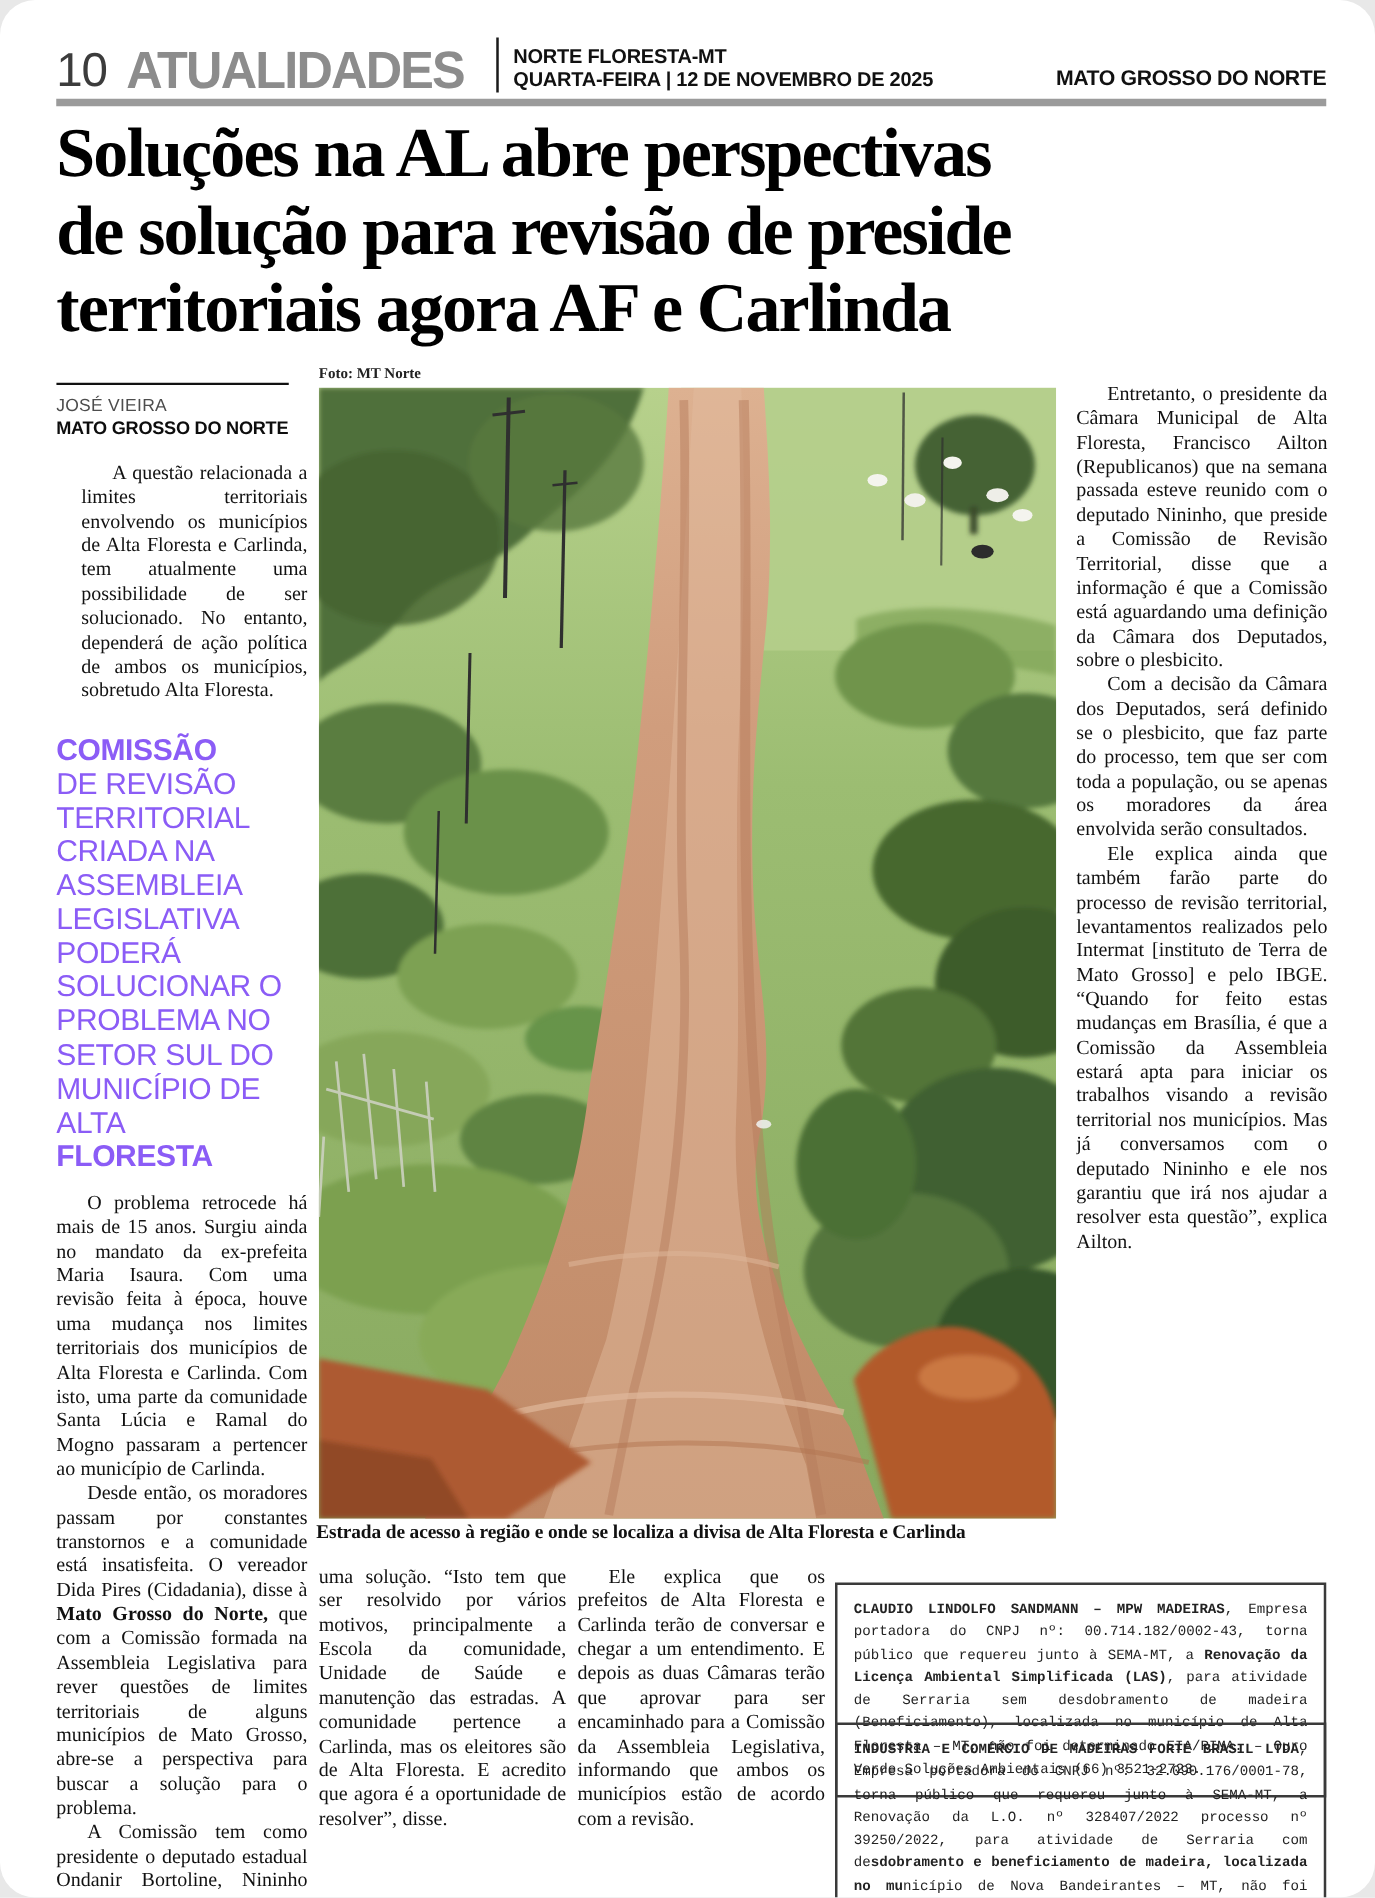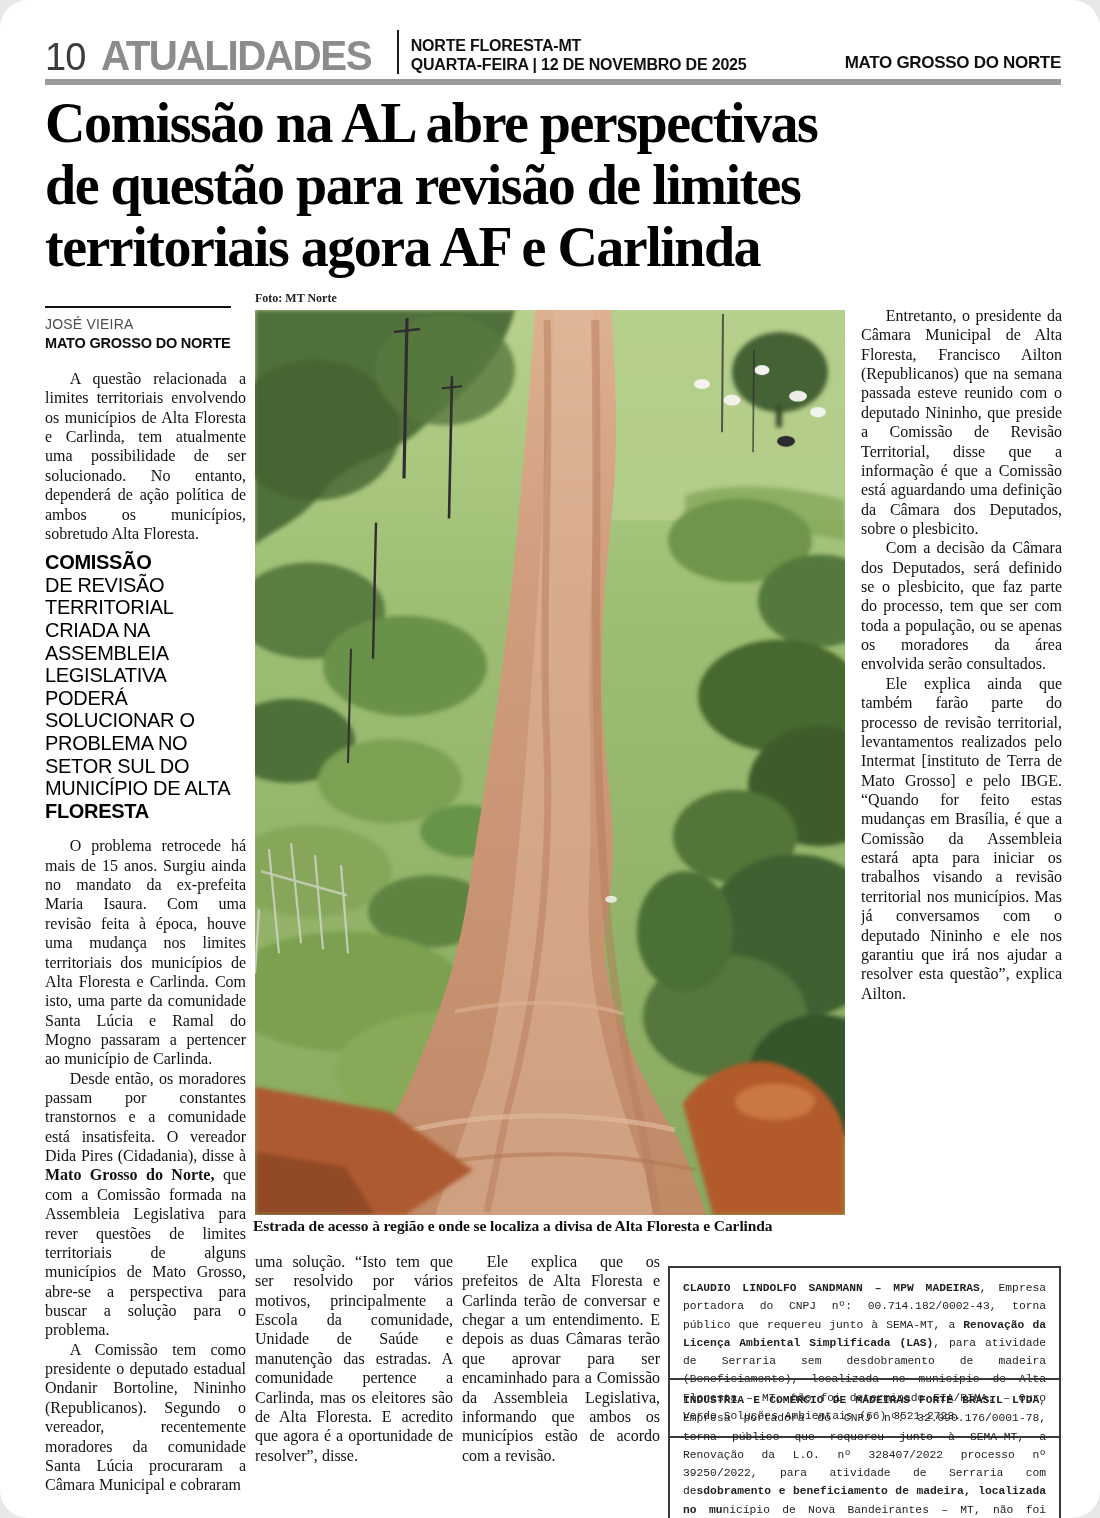--- a/index.html
+++ b/index.html
@@ -32,23 +32,23 @@
                  hyphens:auto; -webkit-hyphens:auto; word-spacing:.02em; }
   .bold-inline { font-weight:700; }
   .col-left   { left:45px;  top:306px;  width:201px; height:1206px; }
   .col-right  { left:861px; top:306px;  width:201px; height:940px; }
   .col-mid1   { left:255px; top:1252px; width:198px; height:262px; }
   .col-mid2   { left:462px; top:1252px; width:198px; height:262px; }
   .byline-rule { width:186px; border-top:2px solid #111; margin-bottom:8px; }
   .byline-name { font-family:"Liberation Sans", sans-serif; font-size:14px; color:#4d4d4d; letter-spacing:.2px; }
   .byline-org  { font-family:"Liberation Sans", sans-serif; font-size:14.5px; font-weight:800; color:#0d0d0d;
                  letter-spacing:-0.2px; margin-top:3px; }
-  .col-left .first-p { margin-top:18px; }
-  .subhead { font-family:"Liberation Sans", sans-serif; font-size:20px; line-height:1.13;
-             letter-spacing:-0.3px; color:#000000; margin:8px 0 14px 0; text-transform:uppercase; }
+  .col-left .first-p { margin-top:18px;margin-left:20px; }
+  .subhead { font-family:"Liberation Sans", sans-serif; font-size:24px; line-height:1.13;
+             letter-spacing:-0.3px; color:#8b5cf6; margin:24px 0 14px 0; text-transform:uppercase; }
   .subhead .sh-bold { font-weight:800; display:block; }
   .subhead .sh-mid  { font-weight:400; }
   
   .photo-frame { position:absolute; left:255px; top:310px; width:590px; height:905px; overflow:hidden; }
   .photo-frame svg { width:100%; height:100%; display:block; }
   .caption { position:absolute; left:253px; top:1217px; width:594px;
              font-size:15.5px; font-weight:700; letter-spacing:-0.1px; }
   
   .legal-box { position:absolute; left:668px; width:393px; border:2px solid #3a3a3a;
                padding:11px 13px; font-family:Liberation Mono, monospace;
@@ -68,22 +68,22 @@
     <div class="header-divider"></div>
     <div class="dateline">
       <span class="l1">NORTE FLORESTA-MT</span>
       <span class="l2">QUARTA-FEIRA | 12 DE NOVEMBRO DE 2025</span>
     </div>
     <div class="masthead">MATO GROSSO DO NORTE</div>
   </div>
   <div class="header-rule"></div>
 
   <div class="headline">
-    <div>Comissão na AL abre perspectivas</div>
-    <div>de questão para revisão de limites</div>
+    <div>Soluções na AL abre perspectivas</div>
+    <div>de solução para revisão de preside</div>
     <div>territoriais agora AF e Carlinda</div>
   </div>
 
   <div class="photo-credit">Foto: MT Norte</div>
 
   <div class="photo-frame">
     <svg viewBox="0 0 590 903" preserveAspectRatio="none">
       <defs>
         <linearGradient id="gPasture" x1="0" y1="0" x2="0" y2="1">
           <stop offset="0" stop-color="#b7d18c"></stop>

